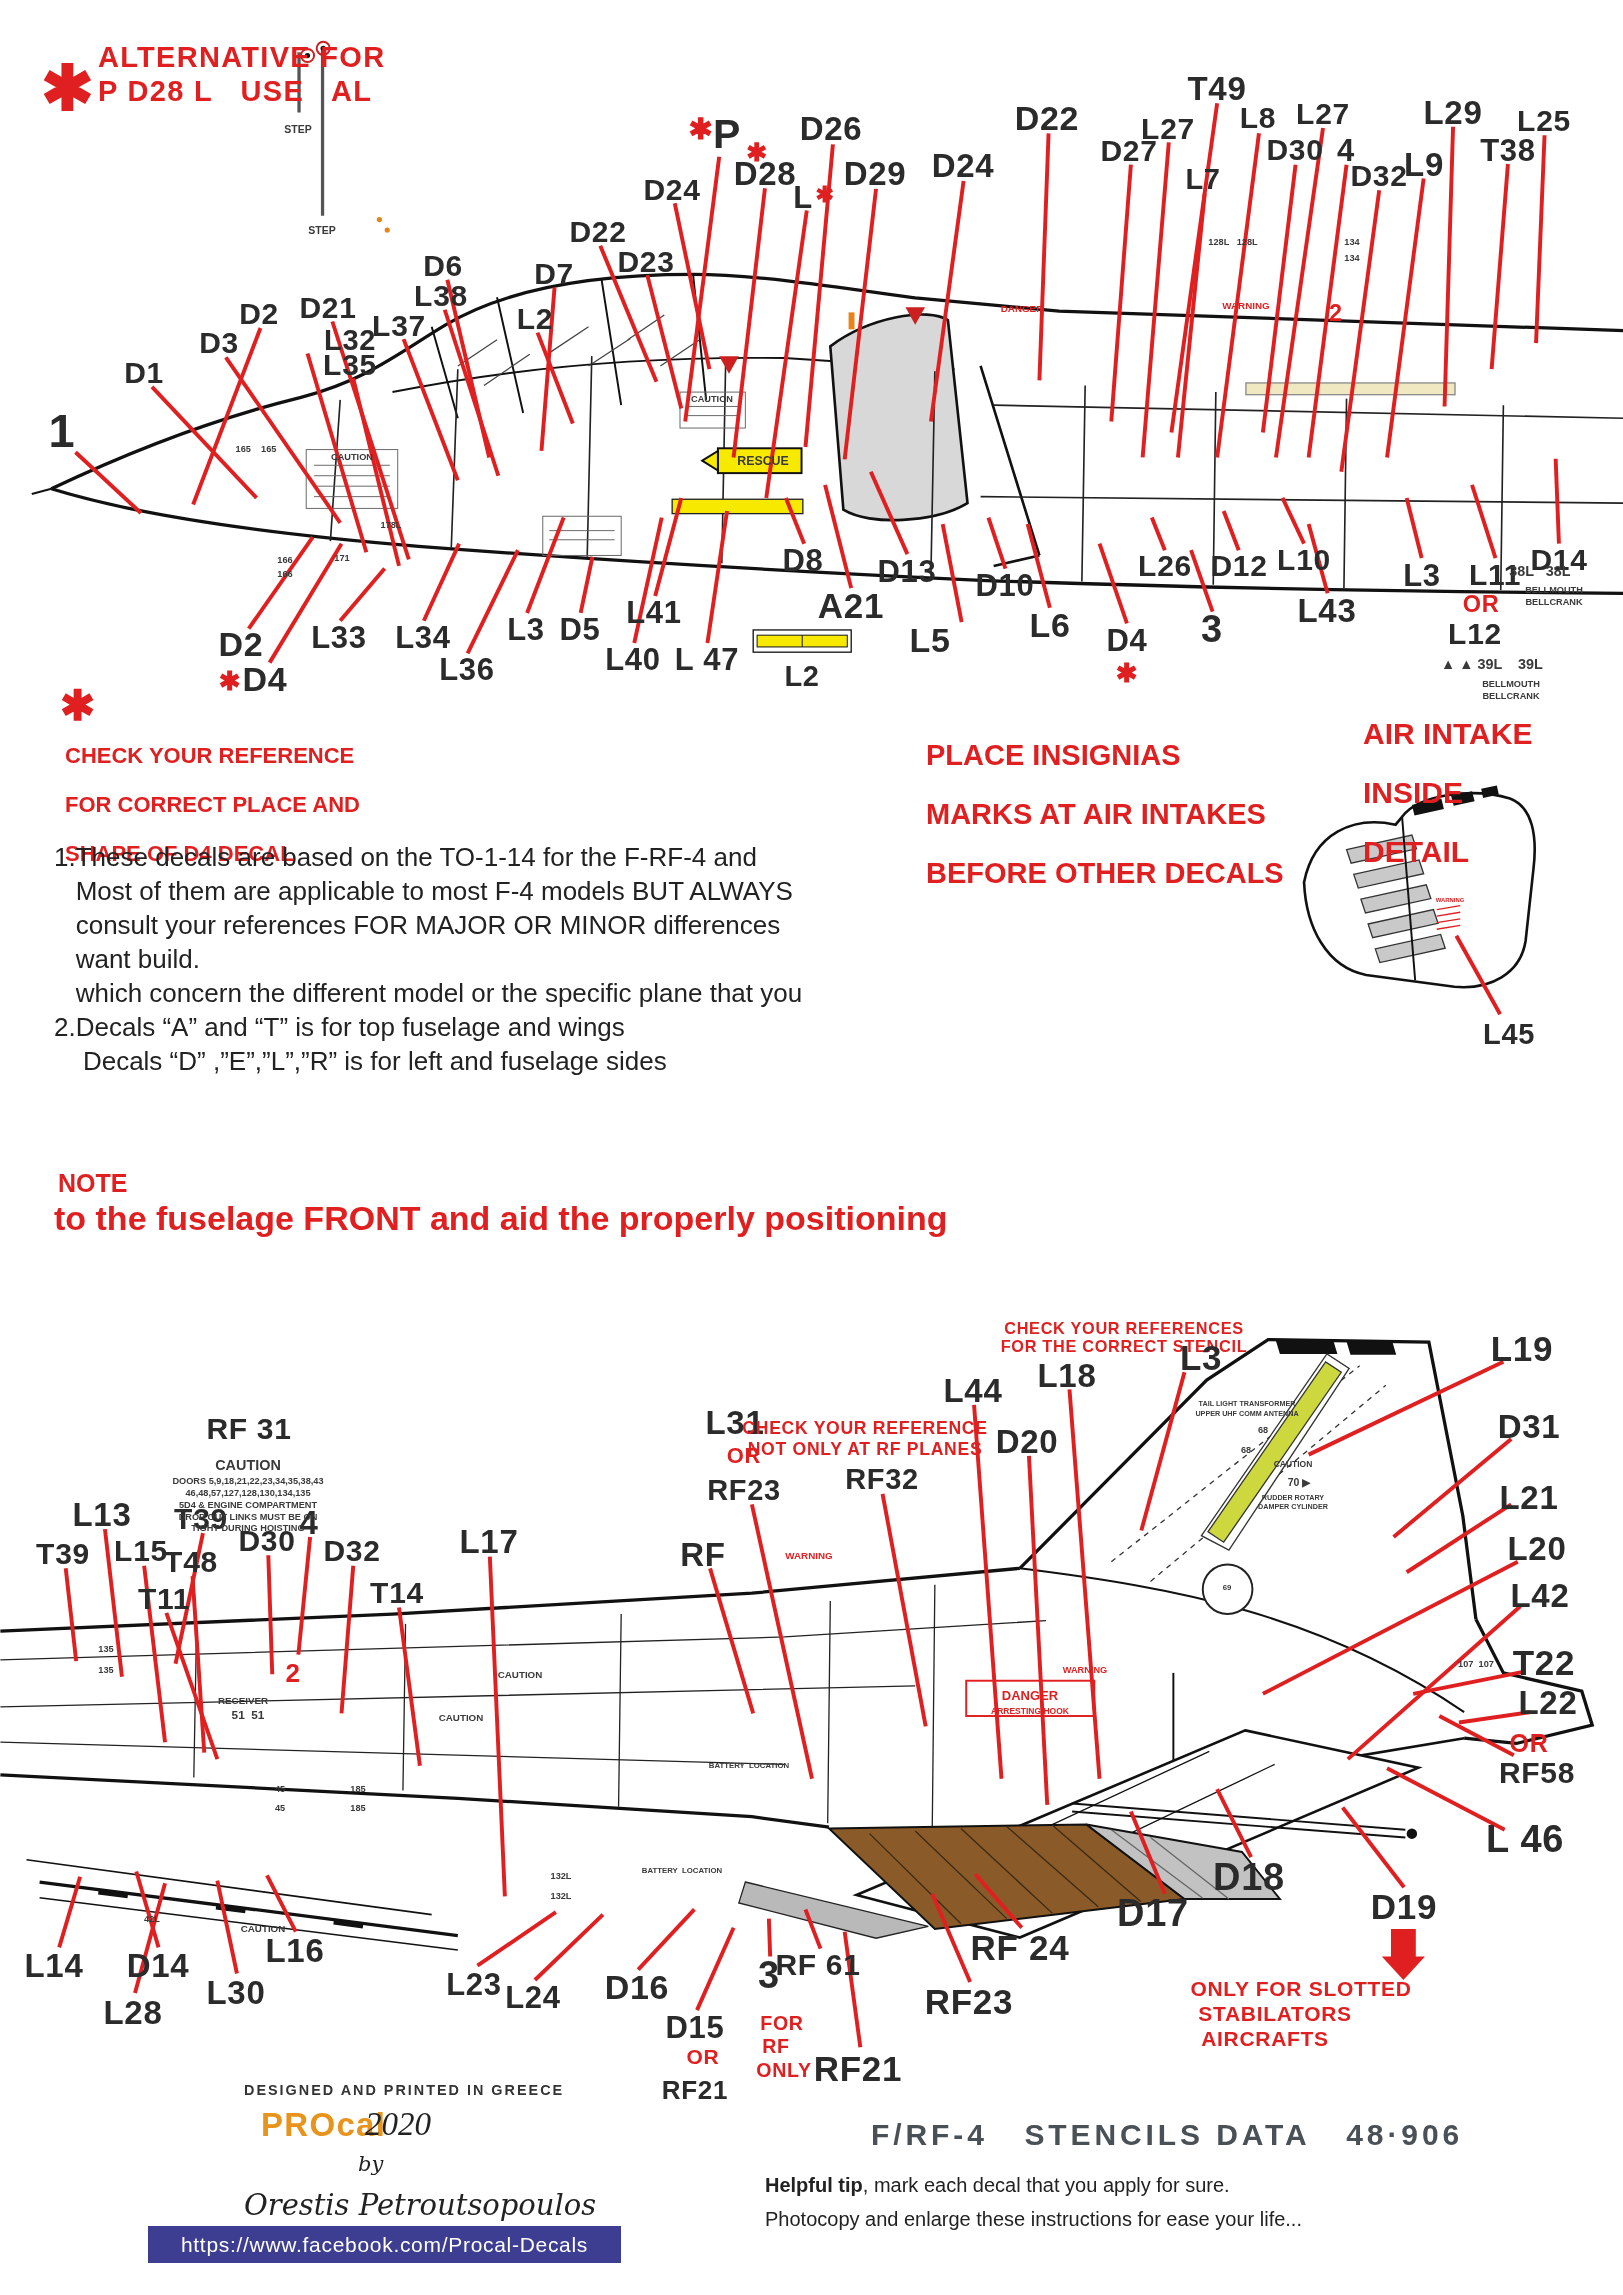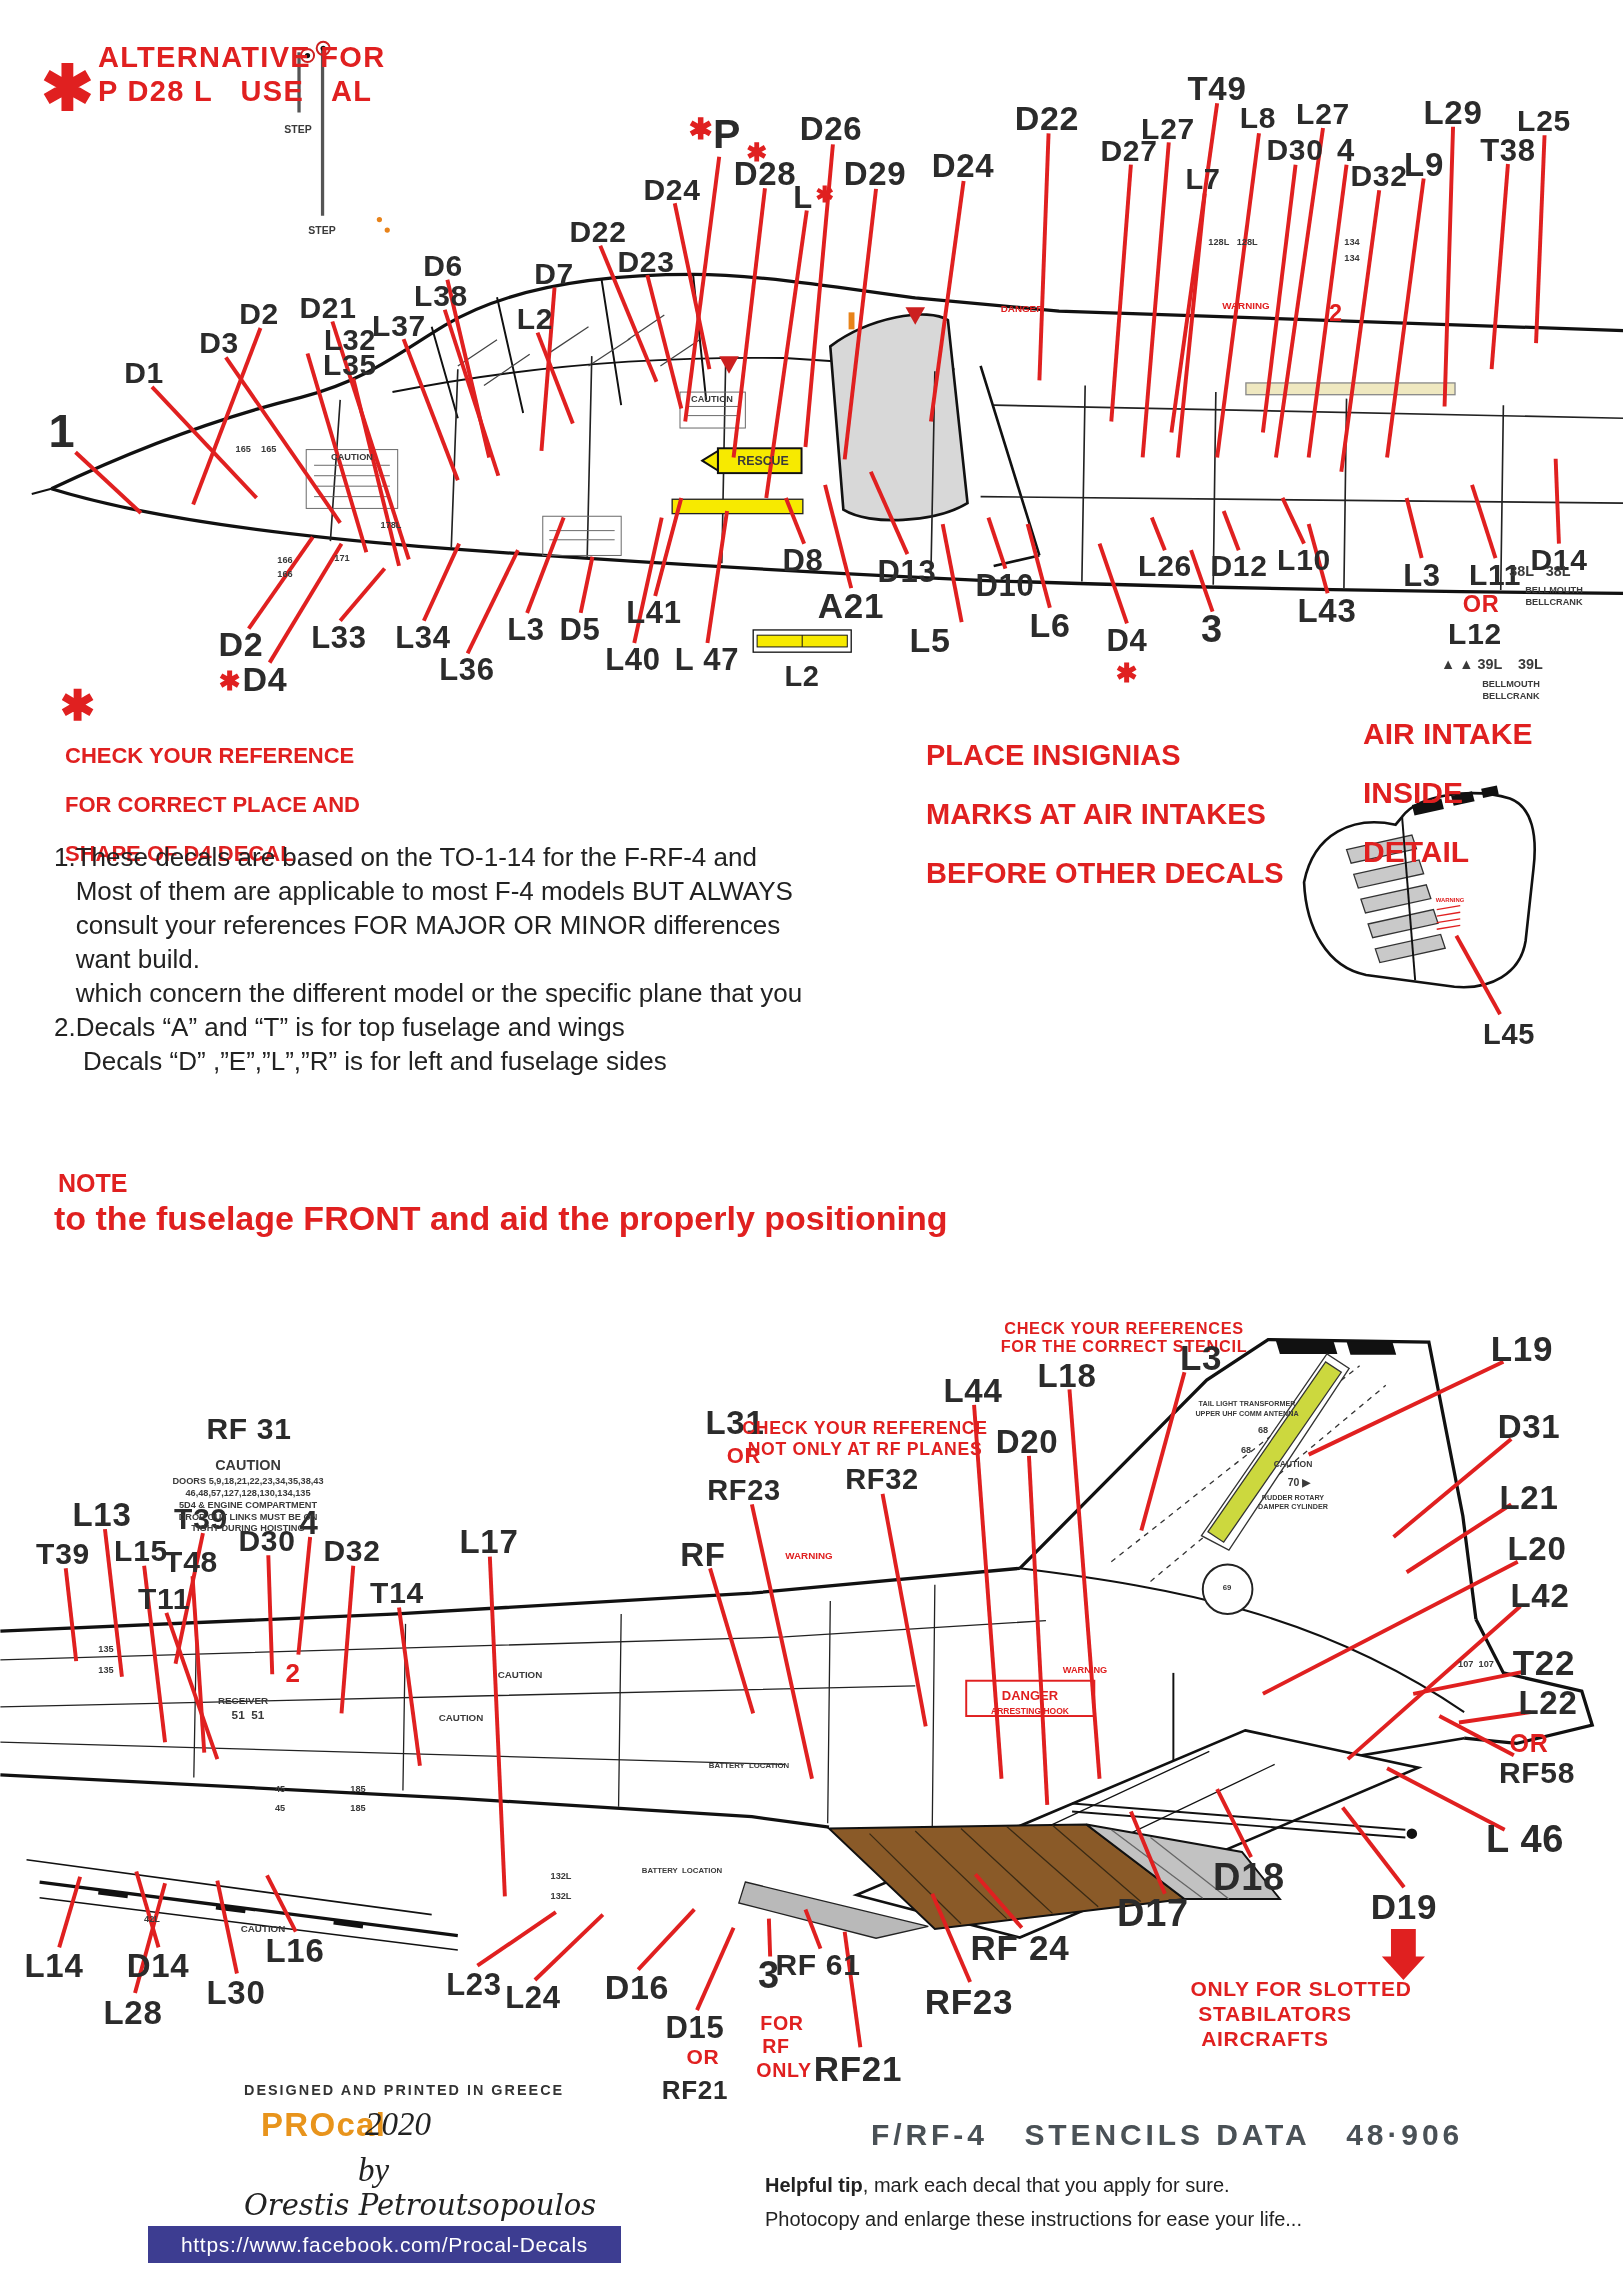--- a/index.html
+++ b/index.html
@@ -20,21 +20,21 @@
   .d4note div{font-size:22px;line-height:25px;}
   .insnote div{font-size:29px;line-height:35px;}
   .ainote div{font-size:30px;line-height:35px;}
   .instr{font-size:26px;line-height:34px;color:#222;white-space:pre;font-weight:400;}
   .noteT{font-size:25px;font-weight:700;color:var(--red);}
   .noteL{font-size:34px;line-height:42px;font-weight:700;color:var(--red);white-space:pre;}
   .f-designed{font-size:14.4px;letter-spacing:2px;color:#333;font-weight:700;}
   .f-brand{font-size:33px;font-weight:700;color:#e8941c;letter-spacing:1.3px;}
   .f-year{font-size:33px;font-family:"Liberation Serif",serif;font-style:italic;color:#222;}
   .f-by,.f-author{font-family:"DejaVu Serif",serif;font-style:italic;color:#222;}
-  .f-by{font-size:33px;font-family:Liberation Serif, serif;} .f-author{font-size:29px;}
+  .f-by{font-size:21px;} .f-author{font-size:29px;}
   .f-bar{background:#3d3d91;color:#fff;font-size:21px;font-weight:400;
          display:flex;align-items:center;justify-content:center;letter-spacing:0.7px;}
   .f-title{font-size:30px;font-weight:700;color:#4a5156;letter-spacing:3.9px;white-space:pre;}
   .f-tip{font-size:20px;color:#222;white-space:pre;}
   .f-tip b{font-weight:700;}
 </style>
 </head>
 <body>
 
 <div class="sheet">

